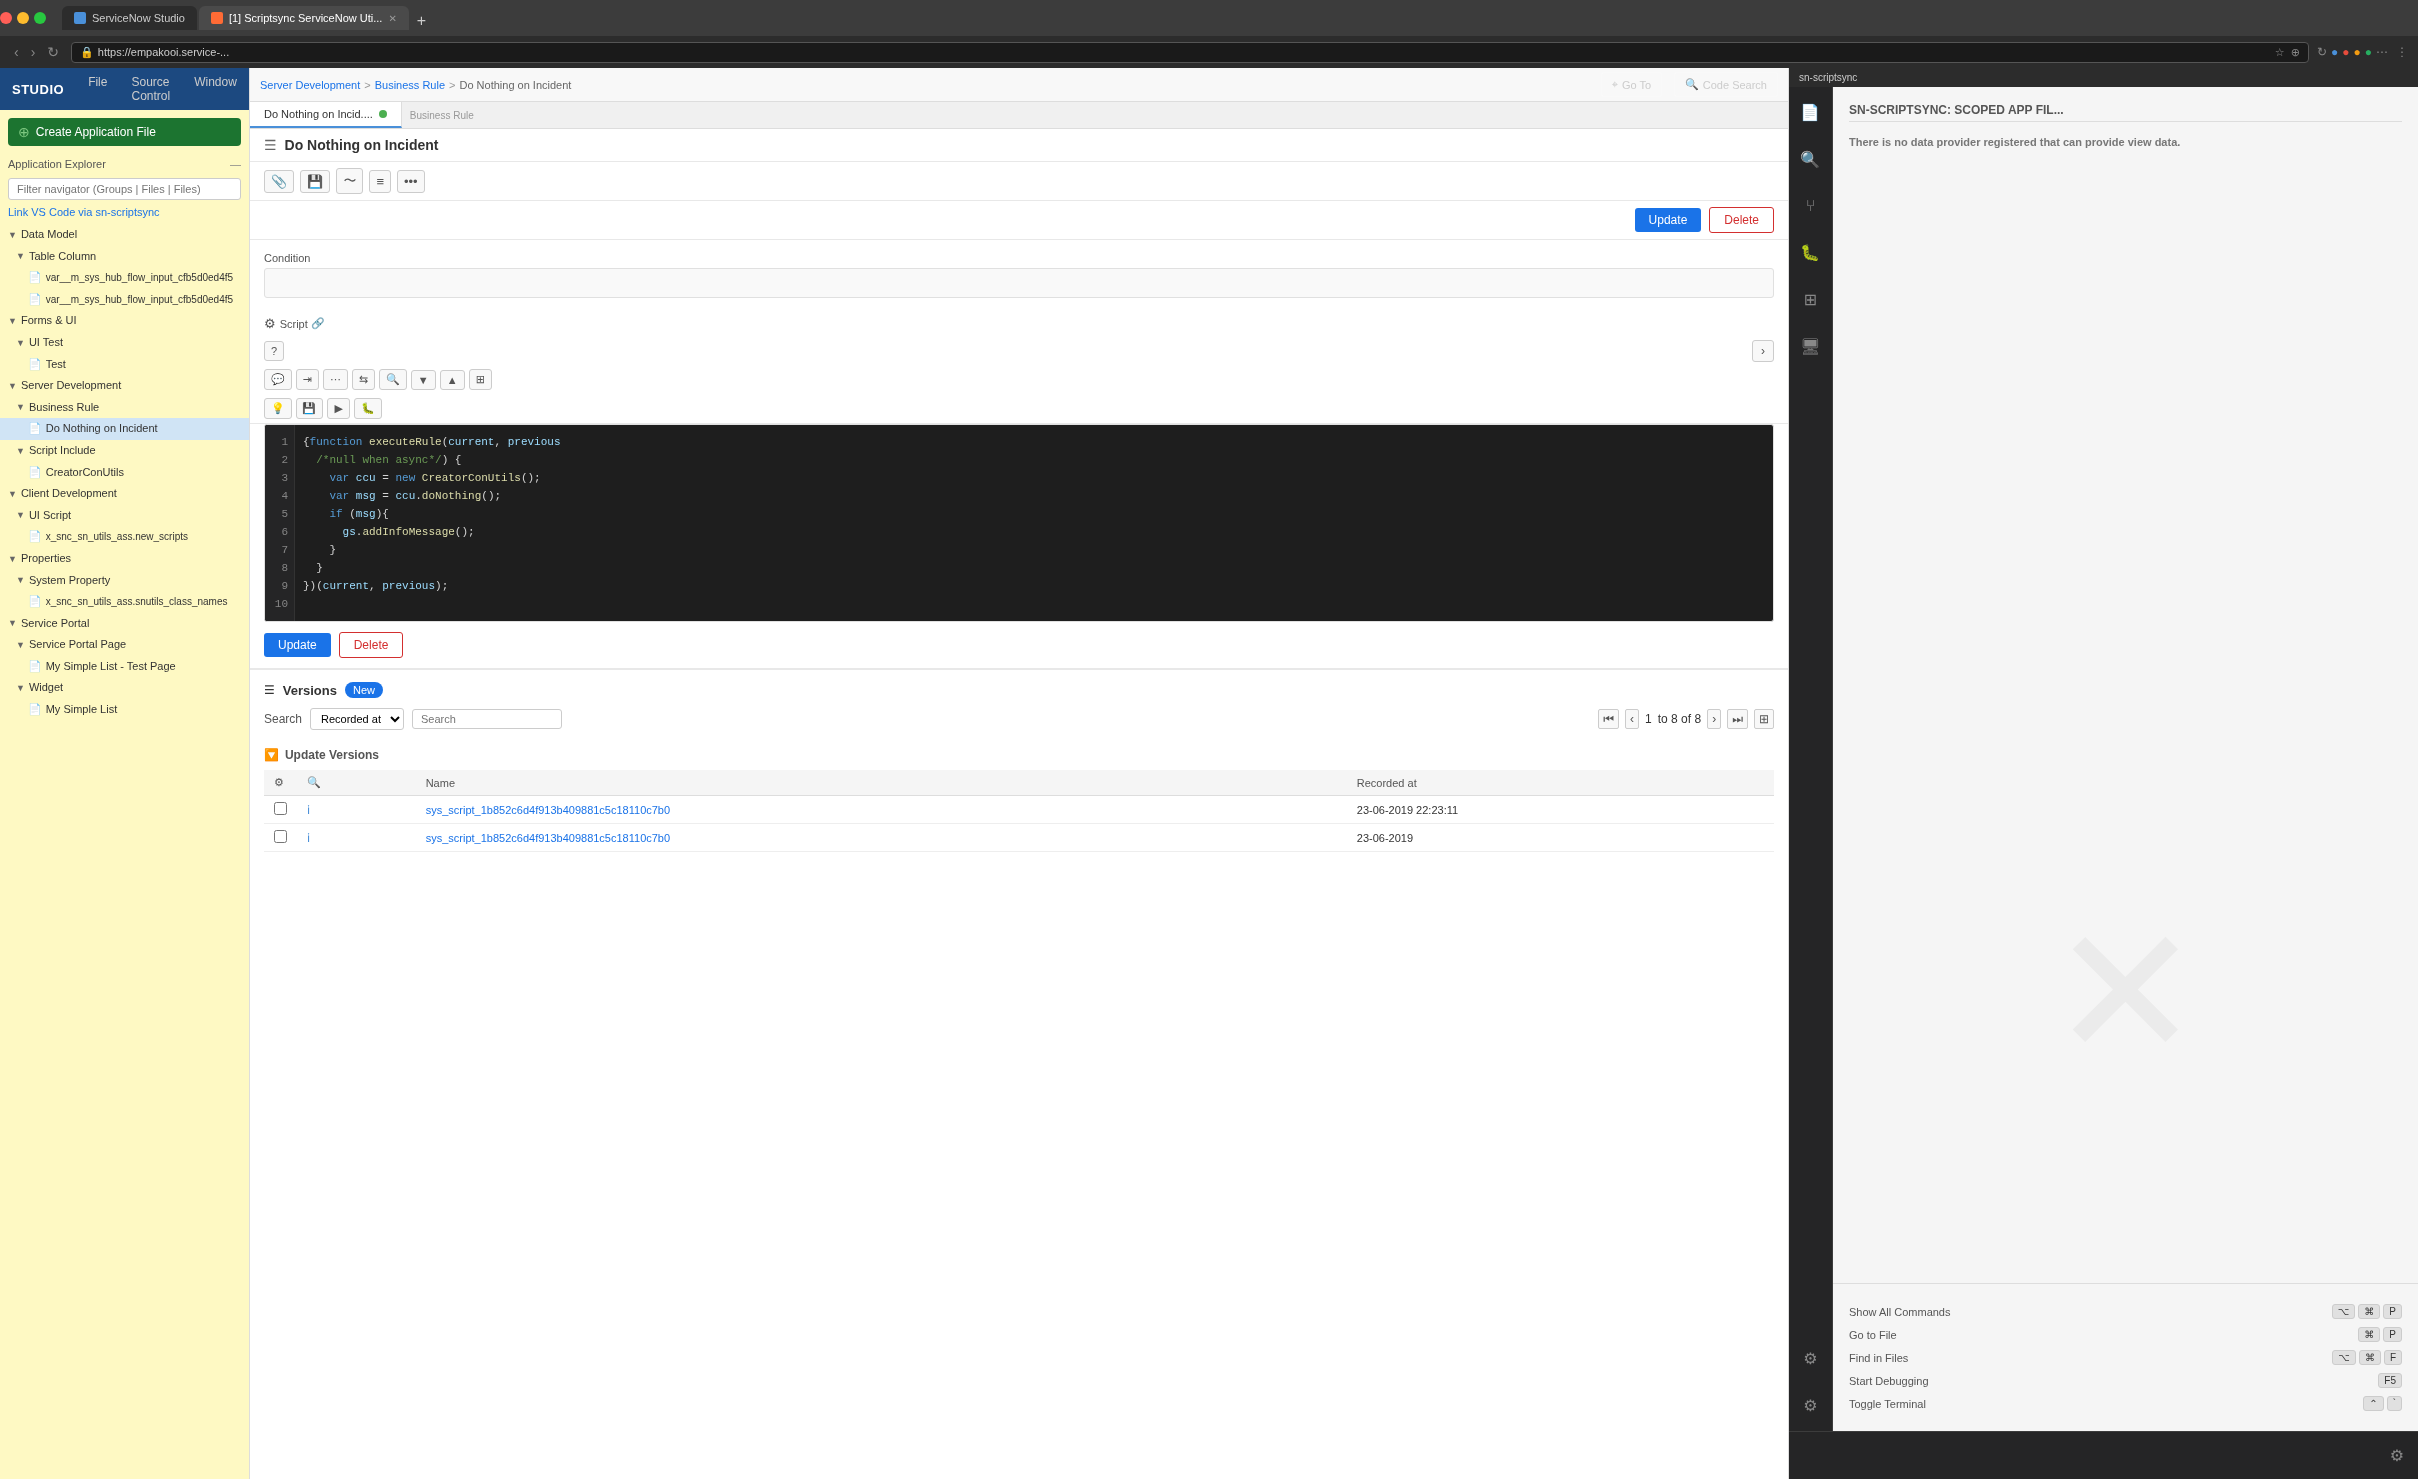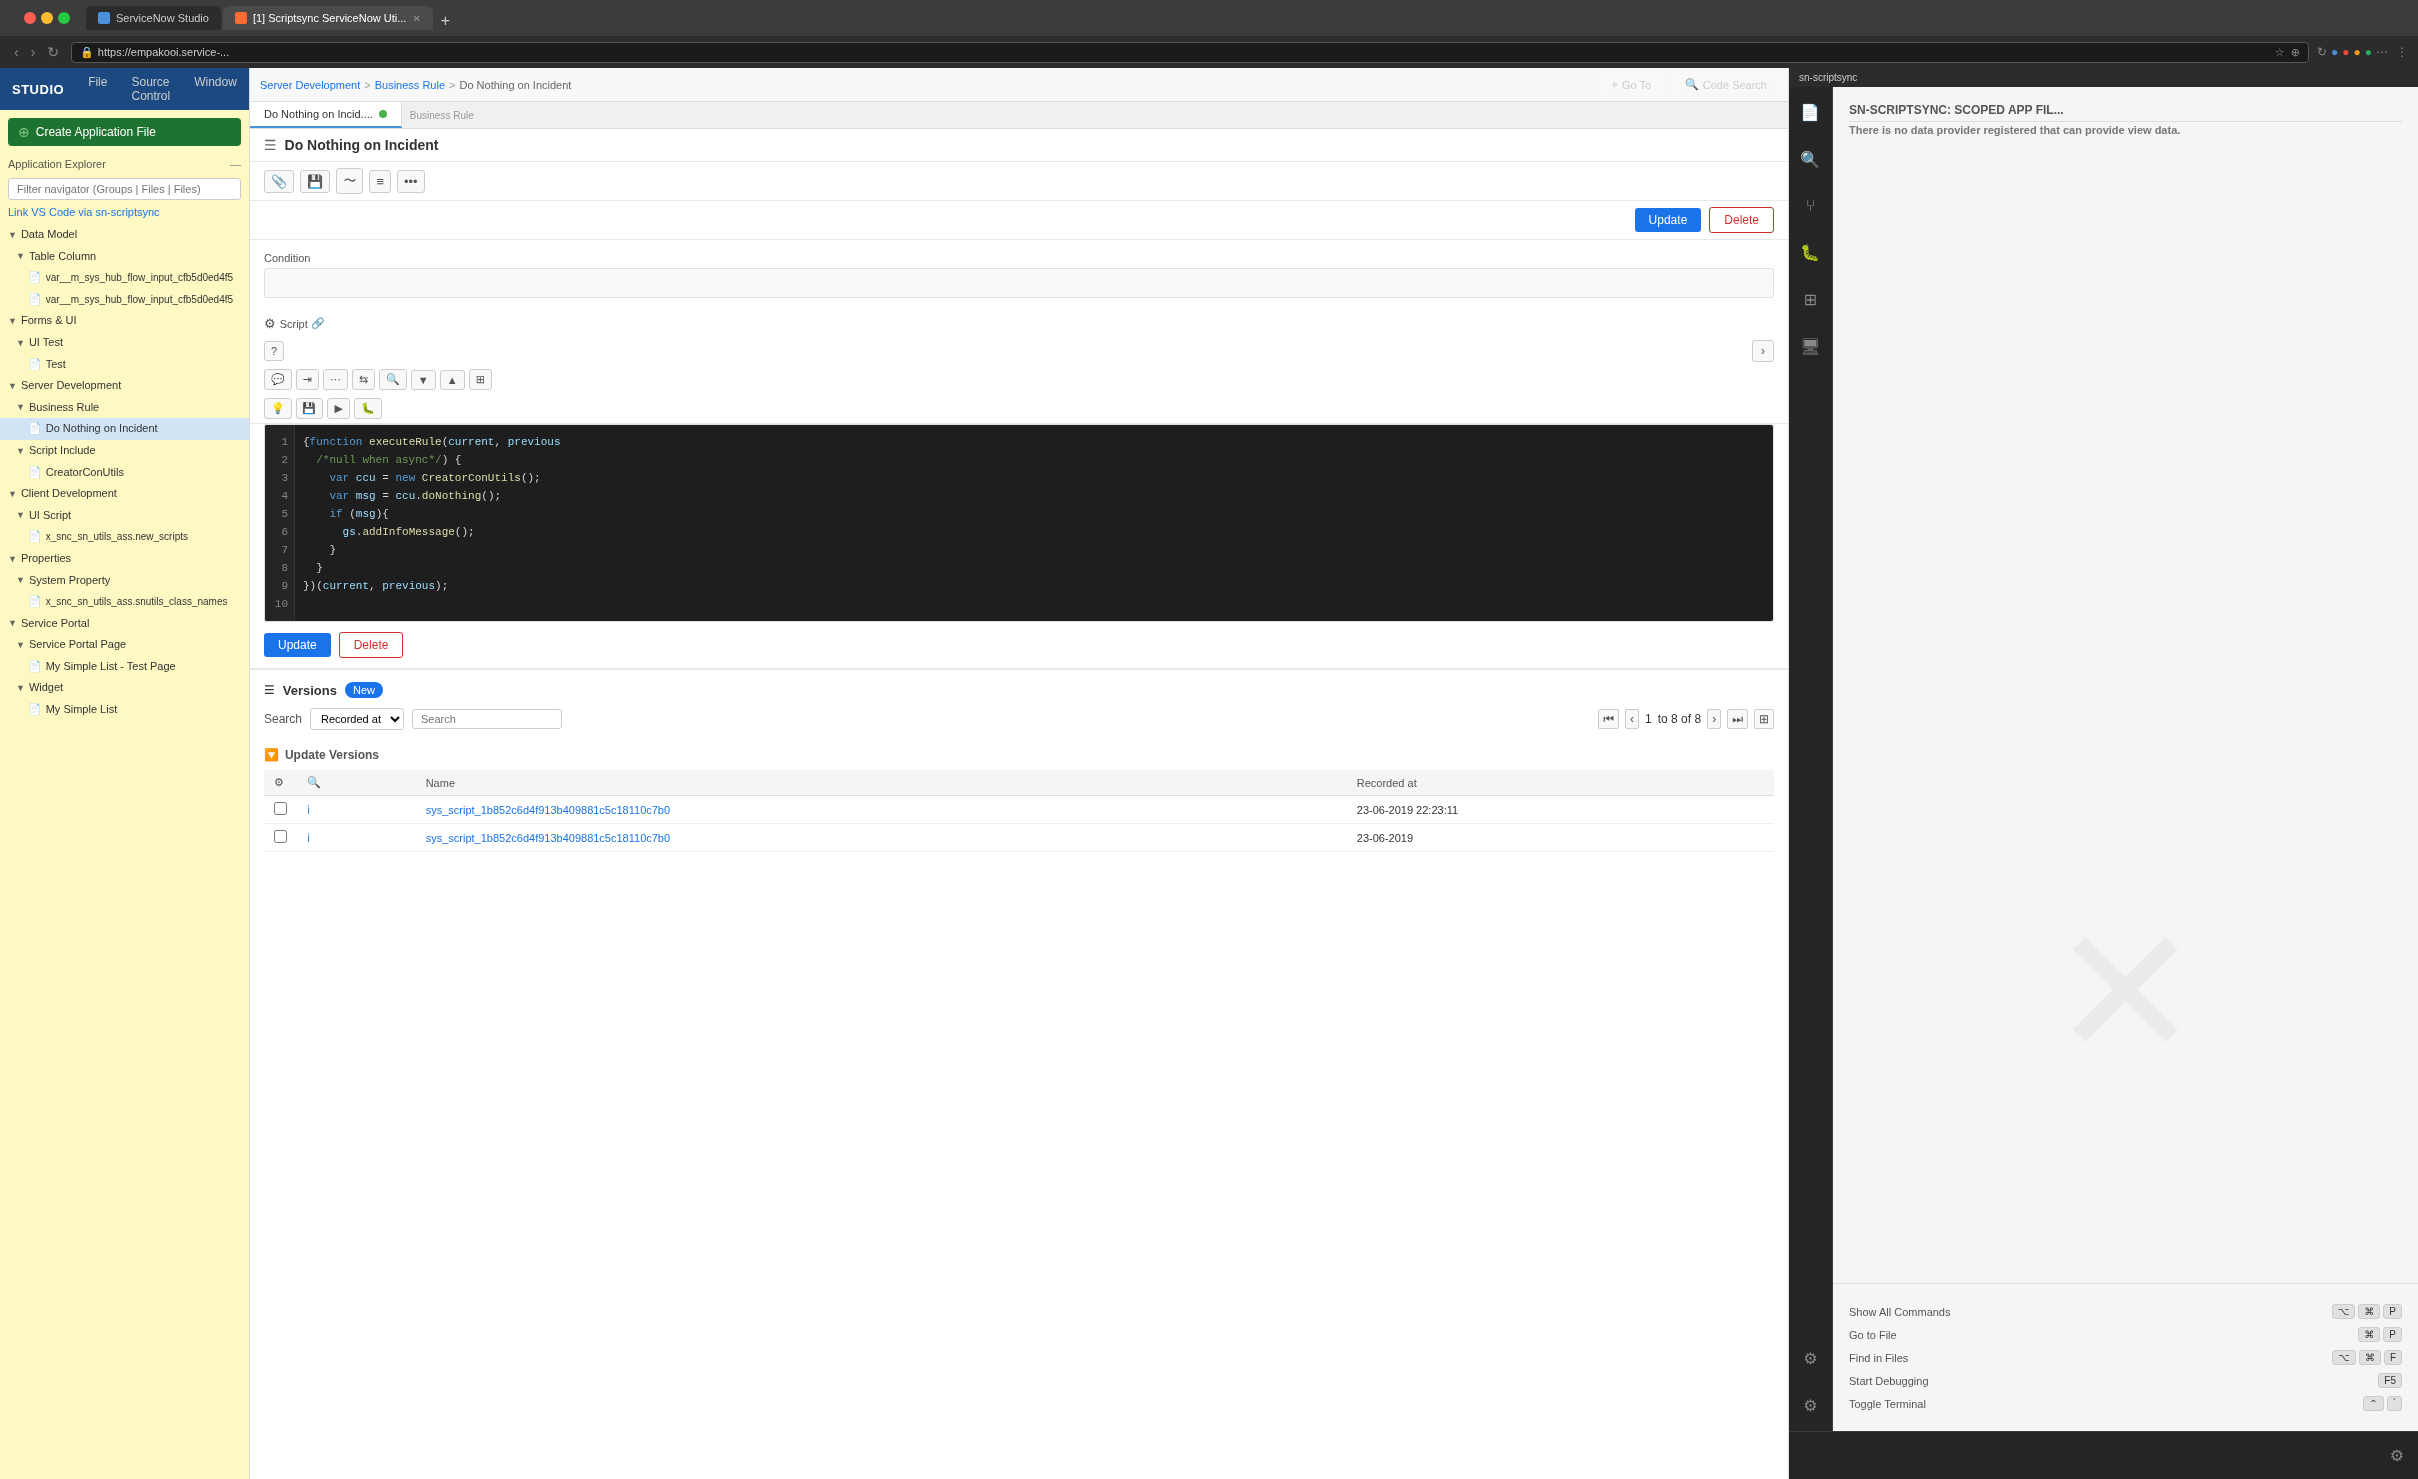--- a/index.html
+++ b/index.html
@@ -1,19 +1,19 @@
 <!DOCTYPE html>
 <html><head>
   <meta charset="utf-8">
   <style>
     * { box-sizing: border-box; margin: 0; padding: 0; }
     body { font-family: -apple-system, BlinkMacSystemFont, 'Segoe UI', sans-serif; font-size: 12px; background: #1e1e1e; color: #333; overflow: hidden; }
 
     
-    .browser-chrome { background: #3c3c3c; height: 36px; display: flex; align-items: center; padding: 0 24px; gap: 8px; }
+    .browser-chrome { background: #3c3c3c; height: 36px; display: flex; align-items: center; padding: 0 0; gap: 8px; }
     .traffic-lights { display: flex; gap: 5px; }
     .traffic-light { width: 12px; height: 12px; border-radius: 50%; }
     .tl-red { background: #ff5f57; }
     .tl-yellow { background: #febc2e; }
     .tl-green { background: #28c840; }
     .browser-tab { background: #2c2c2c; color: #ccc; padding: 6px 12px; border-radius: 6px 6px 0 0; font-size: 11px; display: flex; align-items: center; gap: 6px; }
     .browser-tab.active { background: #4a4a4a; color: #fff; }
     .tab-close { color: #999; cursor: pointer; font-size: 10px; }
     .browser-tabs { display: flex; align-items: flex-end; gap: 2px; margin-left: 8px; }
     .new-tab-btn { color: #ccc; font-size: 16px; padding: 0 6px; cursor: pointer; }
@@ -129,21 +129,21 @@
 
     
     .right-panel { width: 630px; background: #f5f5f5; border-left: 1px solid #ddd; display: flex; flex-direction: column; overflow: hidden; }
     .right-panel-header { background: #2c2c2c; color: #ccc; padding: 4px 10px; font-size: 10px; display: flex; align-items: center; justify-content: space-between; }
     .right-icon-bar { background: #252526; width: 44px; flex-shrink: 0; display: flex; flex-direction: column; align-items: center; padding: 10px 0; gap: 16px; border-right: 1px solid #3c3c3c; }
     .right-icon { color: #888; font-size: 16px; cursor: pointer; padding: 6px; border-radius: 3px; }
     .right-content { flex: 1; display: flex; flex-direction: column; overflow: hidden; }
     .right-panel-inner { display: flex; flex: 1; overflow: hidden; }
 
     .right-info-panel { flex: 1; padding: 16px; overflow-y: auto; }
-    .right-panel-title { font-size: 12px; color: #555; font-weight: 600; margin-bottom: 0; border-bottom: 1px solid #ddd; padding-bottom: 4px; }
+    .right-panel-title { font-size: 12px; color: #555; font-weight: 600; margin-bottom: 12px; border-bottom: 1px solid #ddd; padding-bottom: 4px; }
     .right-panel-text { font-size: 11px; color: #777; line-height: 1.5; font-weight: bold; }
 
     
     .x-watermark { display: flex; align-items: center; justify-content: center; flex: 1; }
     .x-mark { font-size: 180px; color: #ddd; font-weight: 200; opacity: 0.4; }
 
     
     .shortcuts-section { padding: 16px; border-top: 1px solid #ddd; }
     .shortcut-row { display: flex; align-items: center; justify-content: space-between; padding: 4px 0; font-size: 11px; color: #555; }
     .shortcut-keys { display: flex; gap: 3px; }

